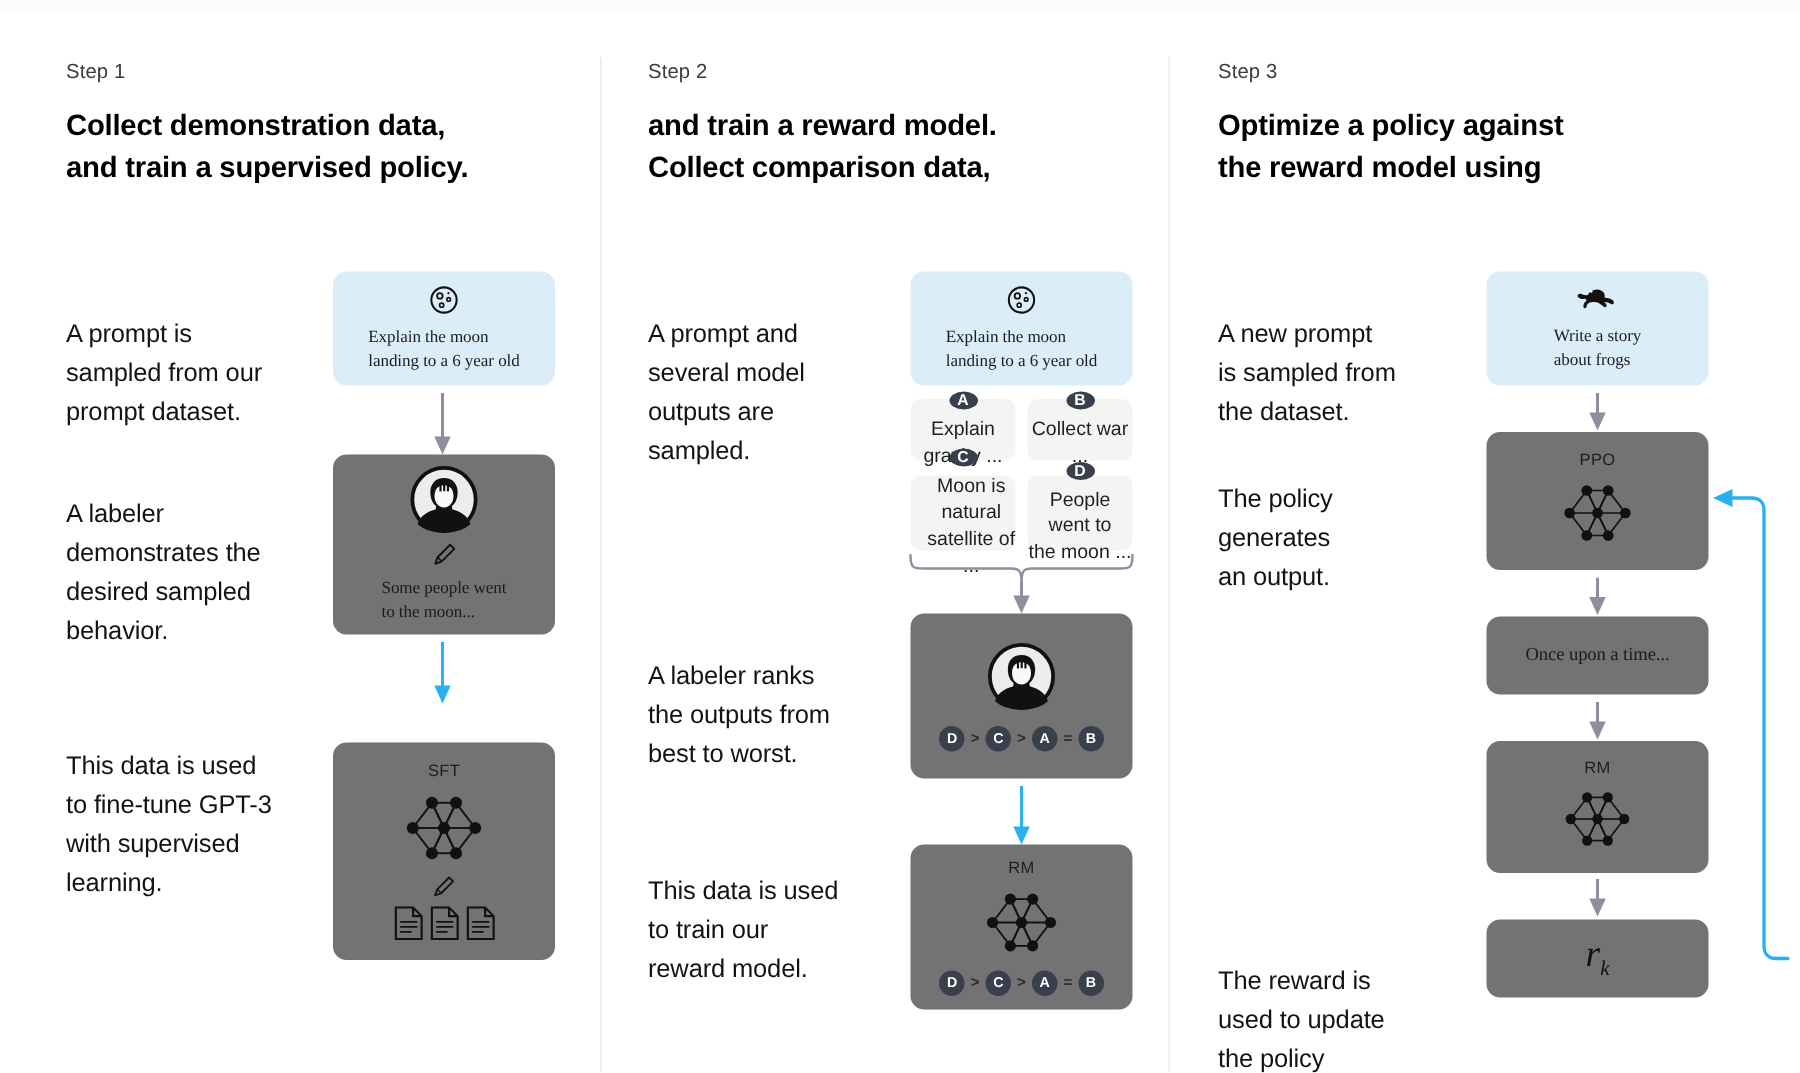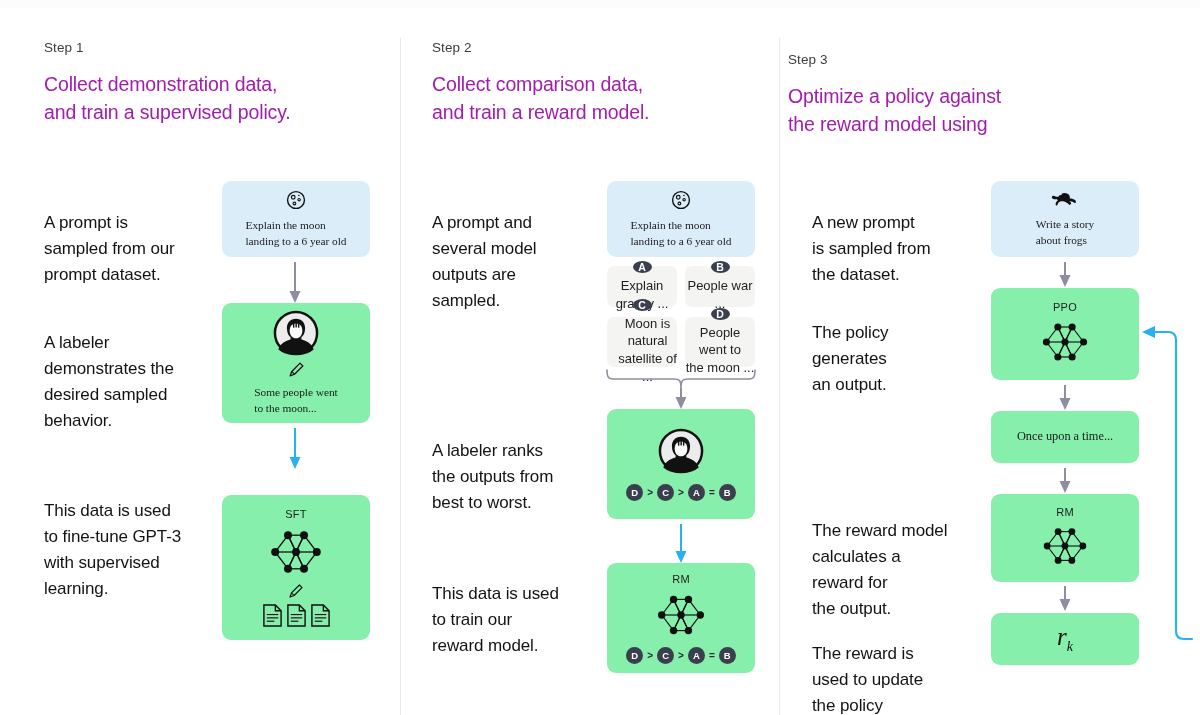--- a/index.html
+++ b/index.html
@@ -14,41 +14,41 @@
 
   .topband { position:absolute; left:0; top:0; width:1200px; height:8px; background:#fcfcfc; }
 
   .divider { position: absolute; top: 38px; width: 1px; height: 677px; background: #e9e9e9; }
   #div1 { left: 400px; }
   #div2 { left: 779px; }
 
   .col { position: absolute; top: 40px; }
   #col1 { left: 44px; width: 340px; }
   #col2 { left: 432px; width: 340px; }
-  #col3 { left: 788px; width: 350px; margin-top: 12px; }
+  #col3 { left: 812px; width: 350px; }
 
   .step-label { font-size: 13.5px; color: #3c3c3c; letter-spacing: .1px; }
   .step-title {
     margin-top: 16px;
-    font-size: 19.5px; font-weight: normal; line-height: 1.42;
-    color: #a21caf; letter-spacing: -.15px;
+    font-size: 19.5px; font-weight: bold; line-height: 1.42;
+    color: #000000; letter-spacing: -.15px;
   }
 
   .body-text {
     position: absolute;
     font-size: 17px; line-height: 1.53; color: #131313;
     letter-spacing: -.1px;
     margin-top: 32px;
   }
 
   
   .card {
     position: absolute;
     border-radius: 9px;
-    background: #86efac;
+    background: #737373;
     display: flex; flex-direction: column;
     align-items: center; justify-content: center;
   }
   .card.blue { background: #dcedfa; }
   .card-text {
     font-size: 11.4px; line-height: 1.42; text-align: left;
     color: #1b1b1b; letter-spacing: -.05px; font-family: Liberation Serif, serif;
   }
   .mini-card {
     position: absolute; border-radius: 7px; background: #f4f4f2;
@@ -215,22 +215,22 @@
             <line x1="5" y1="14.5" x2="17" y2="14.5"></line>
             <line x1="5" y1="18" x2="13" y2="18"></line>
           </g>
         </svg>
     </span>
   </div>
 
   <div class="col" id="col2">
     <div class="step-label">Step 2</div>
     <div class="step-title">
+      <div>and train a reward model.</div>
       <div>Collect comparison data,</div>
-      <div>and train a reward model.</div>
     </div>
   </div>
 
   <div class="body-text" style="left: 432px; top: 178px; width: 170px; white-space: pre-line;">A prompt and
 several model
 outputs are
 sampled.</div>
   <div class="body-text" style="left: 432px; top: 406px; width: 180px; white-space: pre-line;">A labeler ranks
 the outputs from
 best to worst.</div>
@@ -251,21 +251,21 @@
     <div class="card-text" style="margin-top:6px; white-space:pre-line;">Explain the moon
 landing to a 6 year old</div>
   </div>
 
   <div class="mini-card" style="left:607px; top:266px; width:70px; height:41px;">
     <div class="badge">A</div>
     <div class="mini-text" style="margin-top:4px; white-space:pre-line;">Explain gravity ...</div>
   </div>
   <div class="mini-card" style="left:685px; top:266px; width:70px; height:41px;">
     <div class="badge">B</div>
-    <div class="mini-text" style="margin-top:4px; white-space:pre-line;">People war ...</div>
+    <div class="mini-text" style="margin-top:4px; white-space:pre-line;">Collect war ...</div>
   </div>
   <div class="mini-card" style="left:607px; top:317px; width:70px; height:50px;">
     <div class="badge">C</div>
     <div class="mini-text" style="margin-top:4px; white-space:pre-line;margin-left:11px;">Moon is natural
 satellite of ...</div>
   </div>
   <div class="mini-card" style="left:685px; top:317px; width:70px; height:50px;">
     <div class="badge">D</div>
     <div class="mini-text" style="margin-top:4px; white-space:pre-line;">People went to
 the moon ...</div>
@@ -361,24 +361,20 @@
       <div>the reward model using</div>
     </div>
   </div>
 
   <div class="body-text" style="left: 812px; top: 178px; width: 180px; white-space: pre-line;">A new prompt
 is sampled from
 the dataset.</div>
   <div class="body-text" style="left: 812px; top: 288px; width: 170px; white-space: pre-line;">The policy
 generates
 an output.</div>
-  <div class="body-text" style="left: 812px; top: 486px; width: 180px; white-space: pre-line;">The reward model
-calculates a
-reward for
-the output.</div>
   <div class="body-text" style="left: 812px; top: 609px; width: 180px; white-space: pre-line;">The reward is
 used to update
 the policy
 using PPO.</div>
 
   <div class="card blue" style="left:991px; top:181px; width:148px; height:76px;">
     <span>
       <svg width="28" height="20" viewBox="0 0 34 24">
         <path d="M6 8c-2.4-1.6-4-1.4-4.8-.2C.4 9 1.6 10.6 3.6 11c1.4.3 2.6.1 3.4-.3l1.2 1.8c-1.6 1.2-2.6 2.8-2.6 4.6 0 .8.4 1.6 1.2 1.6.9 0 1.2-.7 1.3-1.4.2-1.5 1.3-2.6 2.6-3.2 1.6-.7 3.6-.7 5.4-.2 1.8.5 3.4 1.5 4.8 2.6.7.6 1 1.3 2 1.3.9 0 1.5-.6 1.5-1.4 0-1.2-1-2-2.1-2.8 1.3-.1 2.7.1 3.8.6 1.1.5 1.7 1.3 2.6 1.3 1 0 1.6-.7 1.6-1.5 0-1.5-1.8-2.6-3.7-3.2-1.2-.4-2.6-.6-3.9-.5.4-1.4.2-2.9-.6-4.1C21.2 4.5 19 3.4 16.6 3.4c-2.2 0-4.2.9-5.6 2.2-.9.8-1.6 1.6-2 2.5L6 8z" fill="#111"></path>
         <circle cx="12" cy="5.2" r="1" fill="#fff"></circle>

